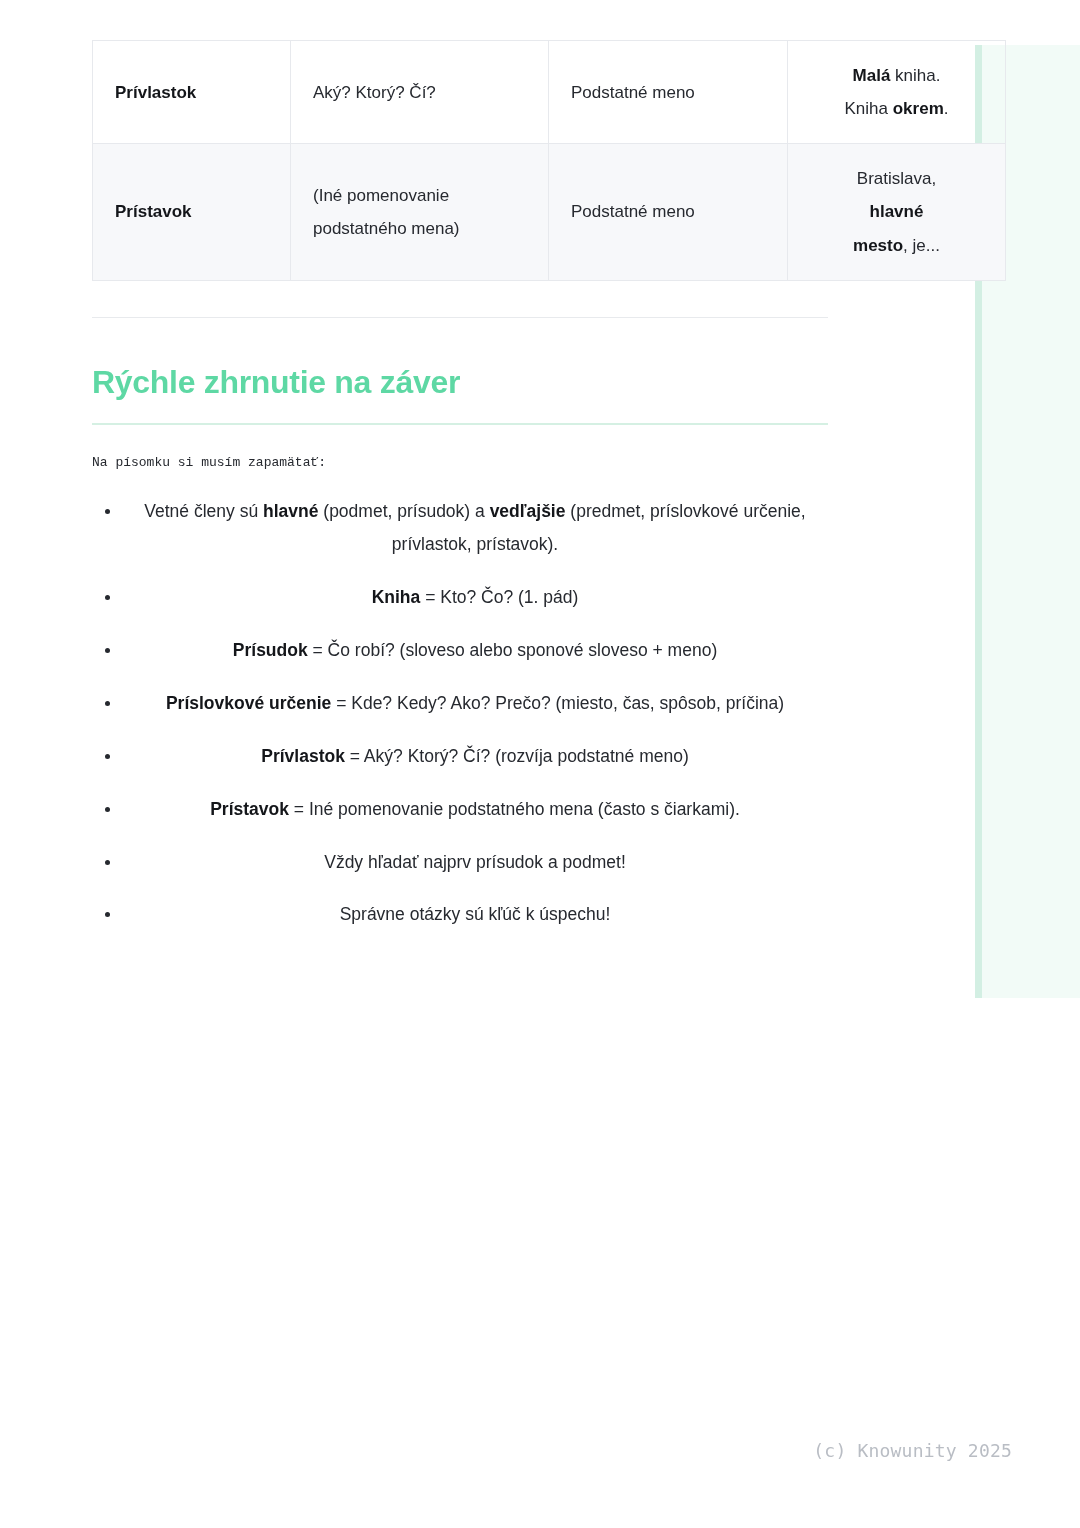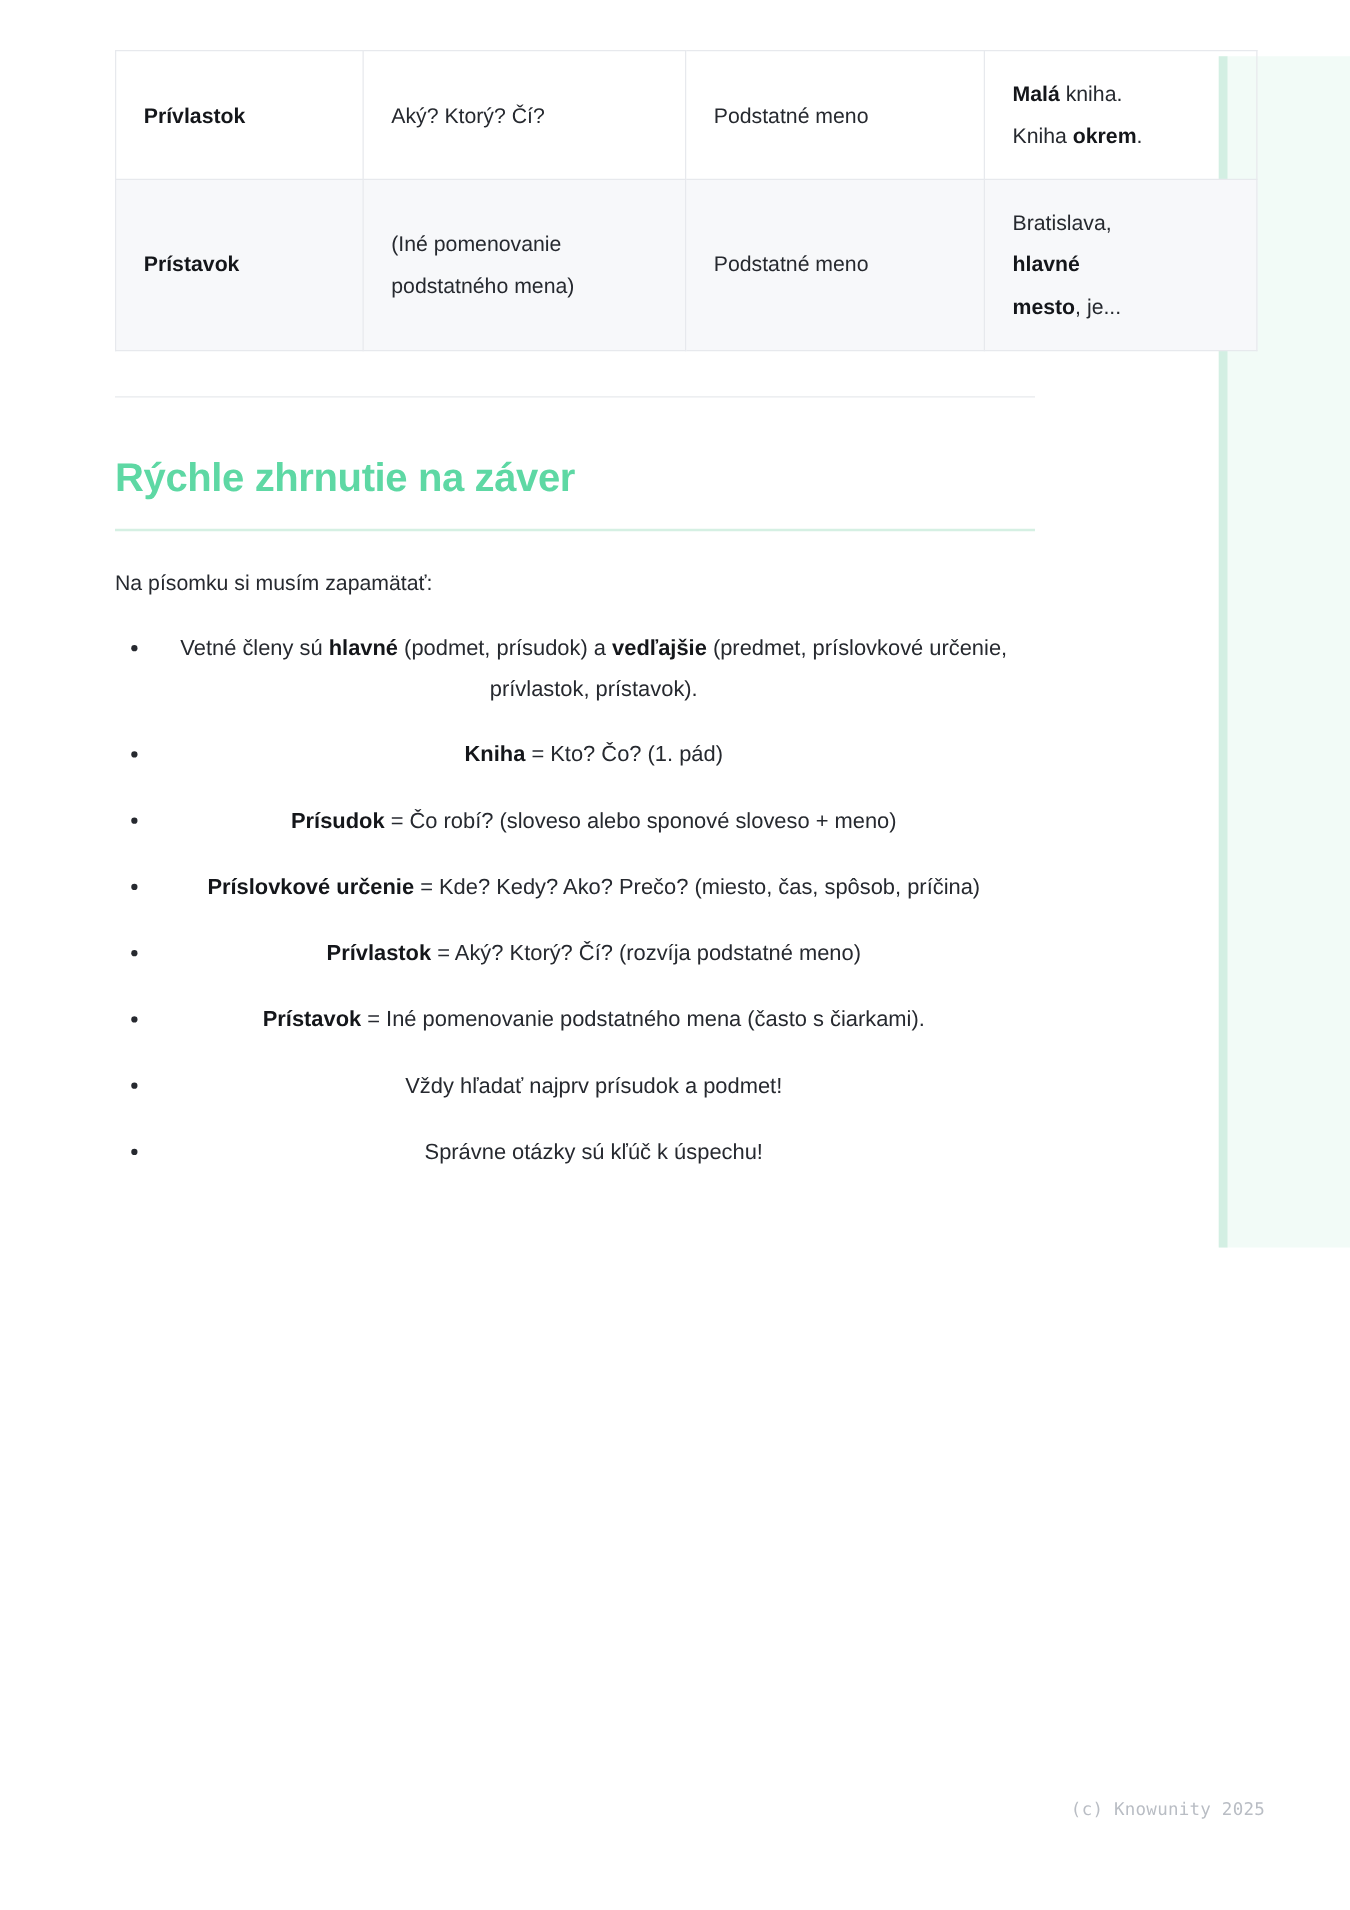--- a/index.html
+++ b/index.html
@@ -62,21 +62,21 @@
     line-height: 1.95;
     color: #26292f;
     font-weight: 400;
   }
   .grammar-table tr.row-alt td {
     background: #f7f8fa;
   }
   .grammar-table td.c0 { width: 153px; font-weight: 700; color: #14161a; }
   .grammar-table td.c1 { width: 213px; margin-left: 33px; }
   .grammar-table td.c2 { width: 194px; }
-  .grammar-table td.c3 { width: 173px; }
+  .grammar-table td.c3 { width: 173px; text-align: center; }
   .grammar-table b { font-weight: 700; color: #14161a; }
 
   
   .section-divider {
     margin-top: 36px;
     height: 1px;
     background: #e8eaed;
     width: 736px;
   }
 
@@ -92,23 +92,24 @@
   .heading-rule {
     margin-top: 22px;
     height: 2px;
     background: #d5f0e3;
     width: 736px;
   }
 
   
   .intro {
     margin: 28px 0 0 0;
-    font-size: 17px;
+    font-size: 13px;
     line-height: 1.6;
     color: #26292f;
+    font-family: Liberation Mono, monospace;
   }
 
   
   .summary-list {
     margin: 22px 0 0 0;
     padding: 0;
     list-style: none;
   }
   .summary-list li {
     position: relative;
@@ -135,21 +136,21 @@
     color: #14161a;
   }
 
   
   .footer-credit {
     position: absolute;
     left: 0;
     top: 1440px;
     width: 1012px;
     text-align: right;
-    font-size: 14px;
+    font-size: 18px;
     color: #b9bdc4;
     font-family: "DejaVu Sans Mono", "Liberation Mono", monospace;
     letter-spacing: 0.2px;
   }
 </style>
 </head>
 <body>
 
 <div class="edge-strip"></div>
 <div class="edge-strip-line"></div>

